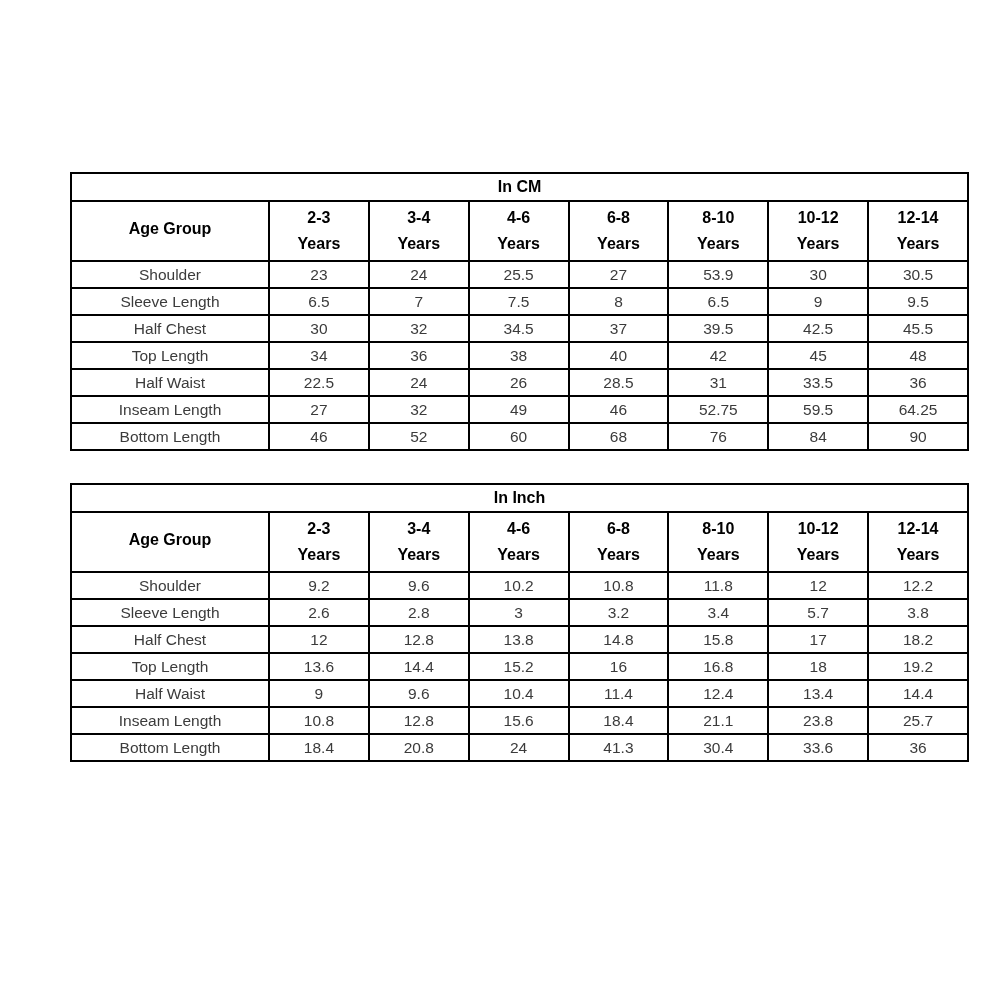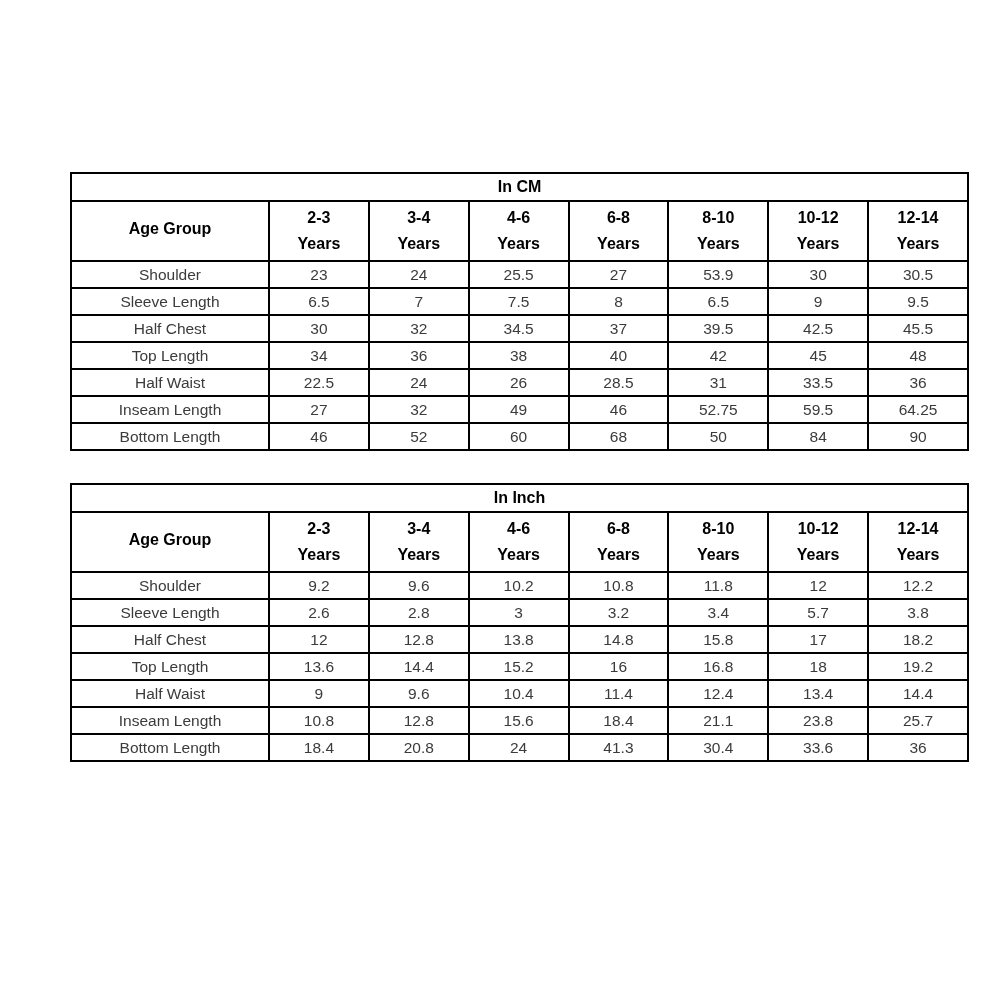--- a/index.html
+++ b/index.html
@@ -178,21 +178,21 @@
           <td class="data-value">52.75</td>
           <td class="data-value">59.5</td>
           <td class="data-value">64.25</td>
         </tr>
         <tr>
           <td class="row-label">Bottom Length</td>
           <td class="data-value">46</td>
           <td class="data-value">52</td>
           <td class="data-value">60</td>
           <td class="data-value">68</td>
-          <td class="data-value">50</td>
+          <td class="data-value">76</td>
           <td class="data-value">84</td>
           <td class="data-value">90</td>
         </tr>
       </tbody>
   </table>
 
   <table class="size-table second">
     <colgroup>
       <col class="label-col">
       <col>

